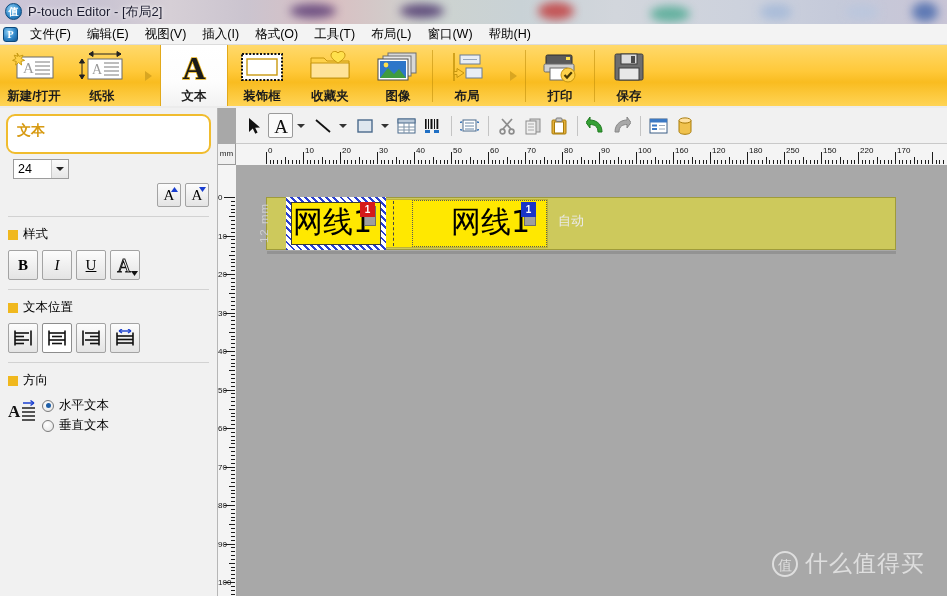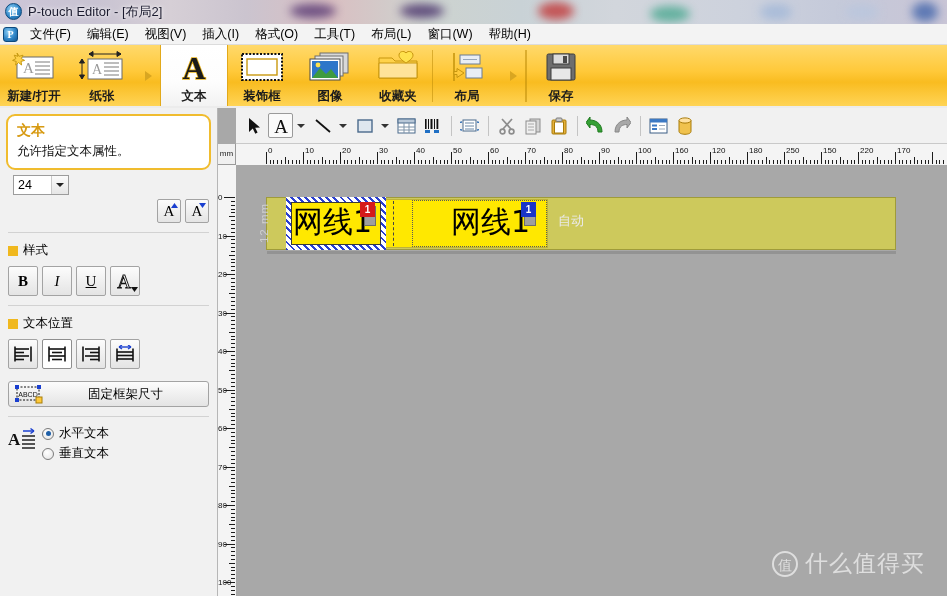--- a/index.html
+++ b/index.html
@@ -332,40 +332,40 @@
           <rect x="2" y="2" width="40" height="26" fill="#fff" stroke="#111" stroke-width="2" stroke-dasharray="2 1.6"></rect>
           <rect x="7" y="7" width="30" height="16" fill="none" stroke="#c9990f" stroke-width="1.4"></rect>
         </svg>
       </div>
       <div class="rb-lbl">装饰框</div>
     </div>
 
     <div class="rb-btn">
       <div class="rb-ico">
         <svg width="44" height="32" viewBox="0 0 44 32">
+          <path d="M3 7 h13 l3 3 h22 v17 h-38 z" fill="#ffd24a" stroke="#c7960f"></path>
+          <path d="M3 12 h38 v15 h-38 z" fill="#ffe399" stroke="#c7960f"></path>
+          <path d="M30 2 c2.4 -3 7 -1.4 7 2.2 c0 3.4 -5 6.4 -7 7.8 c-2 -1.4 -7 -4.4 -7 -7.8 c0 -3.6 4.6 -5.2 7 -2.2 z" fill="#ffe14d" stroke="#c7960f"></path>
+        </svg>
+      </div>
+      <div class="rb-lbl">收藏夹</div>
+    </div>
+
+    <div class="rb-btn">
+      <div class="rb-ico">
+        <svg width="44" height="32" viewBox="0 0 44 32">
           <rect x="12" y="2" width="28" height="20" fill="#d8d8d8" stroke="#6e6e6e"></rect>
           <rect x="7" y="5" width="28" height="20" fill="#e8e8e8" stroke="#6e6e6e"></rect>
           <rect x="2" y="8" width="30" height="21" fill="#fff" stroke="#4a4a4a"></rect>
           <rect x="4" y="10" width="26" height="17" fill="#2e76c9"></rect>
           <path d="M4 27 L12 17 L18 23 L23 18 L30 27 Z" fill="#3f9b3f"></path>
           <circle cx="10" cy="14" r="2.4" fill="#ffe14d"></circle>
         </svg>
       </div>
       <div class="rb-lbl">图像</div>
-    </div>
-
-    <div class="rb-btn">
-      <div class="rb-ico">
-        <svg width="44" height="32" viewBox="0 0 44 32">
-          <path d="M3 7 h13 l3 3 h22 v17 h-38 z" fill="#ffd24a" stroke="#c7960f"></path>
-          <path d="M3 12 h38 v15 h-38 z" fill="#ffe399" stroke="#c7960f"></path>
-          <path d="M30 2 c2.4 -3 7 -1.4 7 2.2 c0 3.4 -5 6.4 -7 7.8 c-2 -1.4 -7 -4.4 -7 -7.8 c0 -3.6 4.6 -5.2 7 -2.2 z" fill="#ffe14d" stroke="#c7960f"></path>
-        </svg>
-      </div>
-      <div class="rb-lbl">收藏夹</div>
     </div>
 
     <div class="rb-sep"></div>
 
     <div class="rb-btn">
       <div class="rb-ico">
         <svg width="40" height="32" viewBox="0 0 40 32">
           <line x1="7" y1="2" x2="7" y2="30" stroke="#c7960f" stroke-width="1.6"></line>
           <rect x="13" y="4" width="20" height="9" fill="#e9eef5" stroke="#6b7c93"></rect>
           <line x1="16" y1="8.5" x2="30" y2="8.5" stroke="#96a6bb"></line>
@@ -374,41 +374,53 @@
         </svg>
       </div>
       <div class="rb-lbl">布局</div>
     </div>
 
     <div class="rb-arrow">
         <i></i>
       </div>
     <div class="rb-sep"></div>
 
+    <div class="rb-btn">
+      <div class="rb-ico">
+        <svg width="40" height="32" viewBox="0 0 40 32">
+          <rect x="6" y="4" width="26" height="10" rx="1.5" fill="#5b5b5b" stroke="#2d2d2d"></rect>
+          <rect x="26" y="6" width="4" height="3" fill="#ffe14d"></rect>
+          <rect x="4" y="13" width="30" height="8" rx="1.5" fill="#cfcfcf" stroke="#6b6b6b"></rect>
+          <rect x="10" y="17" width="17" height="12" fill="#fff" stroke="#6b6b6b"></rect>
+          <circle cx="28" cy="24" r="7" fill="#ffd24a" stroke="#c7960f"></circle>
+          <path d="M24.5 24 l2.5 2.6 l4.8 -5.4" fill="none" stroke="#4a3a05" stroke-width="2.2"></path>
+        </svg>
+      </div>
+      <div class="rb-lbl">打印</div>
+    </div>
 
     <div class="rb-sep"></div>
 
     <div class="rb-btn">
       <div class="rb-ico">
         <svg width="34" height="32" viewBox="0 0 34 32">
           <rect x="3" y="3" width="28" height="26" rx="1.5" fill="#6e6e6e" stroke="#3d3d3d"></rect>
           <rect x="9" y="3" width="16" height="10" fill="#dcdcdc" stroke="#3d3d3d"></rect>
           <rect x="19" y="5" width="4" height="7" fill="#4a4a4a"></rect>
           <rect x="7" y="17" width="20" height="12" fill="#e8e8e8" stroke="#3d3d3d"></rect>
         </svg>
       </div>
       <div class="rb-lbl">保存</div>
     </div>
   </div>
 
   <div class="panel">
 
     <div class="pnl-card">
       <h2>文本</h2>
-      <p>允许指定文本属性。</p>
     </div>
 
     <div class="row">
       <div class="combo" style="width:56px;margin-left:5px;">
         <div class="val">24</div>
         <div class="dd">
             <i></i>
           </div>
       </div>
     </div>
@@ -506,36 +518,27 @@
             <line x1="2" y1="14" x2="18" y2="14"></line>
           </g>
           <g stroke="#1a3fd0" stroke-width="1.4">
             <line x1="4" y1="2" x2="16" y2="2"></line>
             <path d="M4 2 l3 -2 M4 2 l3 2" fill="none"></path>
             <path d="M16 2 l-3 -2 M16 2 l-3 2" fill="none"></path>
           </g>
         </svg>
       </div>
     </div>
-    <div class="btn-wide" style="margin-top:12px;">
-      <svg width="30" height="22" viewBox="0 0 30 22" style="margin-left:4px;">
-        <rect x="4" y="4" width="22" height="13" fill="none" stroke="#111" stroke-dasharray="2 1.5"></rect>
-        <text x="15" y="14" text-anchor="middle" font-family="Liberation Sans, sans-serif" font-size="7" fill="#111">ABCD</text>
-        <g fill="#1a3fd0">
-            <rect x="2" y="2" width="4" height="4"></rect>
-            <rect x="24" y="2" width="4" height="4"></rect>
-            <rect x="2" y="15" width="4" height="4"></rect>
-          </g>
-        <rect x="23" y="14" width="6" height="6" fill="#ffc93a" stroke="#a87f0a"></rect>
-      </svg>
-      <div class="t">固定框架尺寸</div>
-    </div>
 
     <div class="hr"></div>
 
+    <div class="sect">
+      <i></i>
+      <span>方向</span>
+    </div>
     <div class="row" style="margin-top:8px;align-items:flex-start;">
       <svg width="28" height="24" viewBox="0 0 28 24" style="margin-right:6px;margin-top:2px;">
         <text x="0" y="18" font-family="Liberation Serif, serif" font-size="17" font-weight="bold" fill="#111">A</text>
         <g stroke="#111" stroke-width="1.4">
           <line x1="14" y1="9" x2="27" y2="9"></line>
             <line x1="14" y1="13" x2="27" y2="13"></line>
           <line x1="14" y1="17" x2="27" y2="17"></line>
             <line x1="14" y1="21" x2="27" y2="21"></line>
         </g>
         <g stroke="#1a3fd0" stroke-width="1.5" fill="none">

